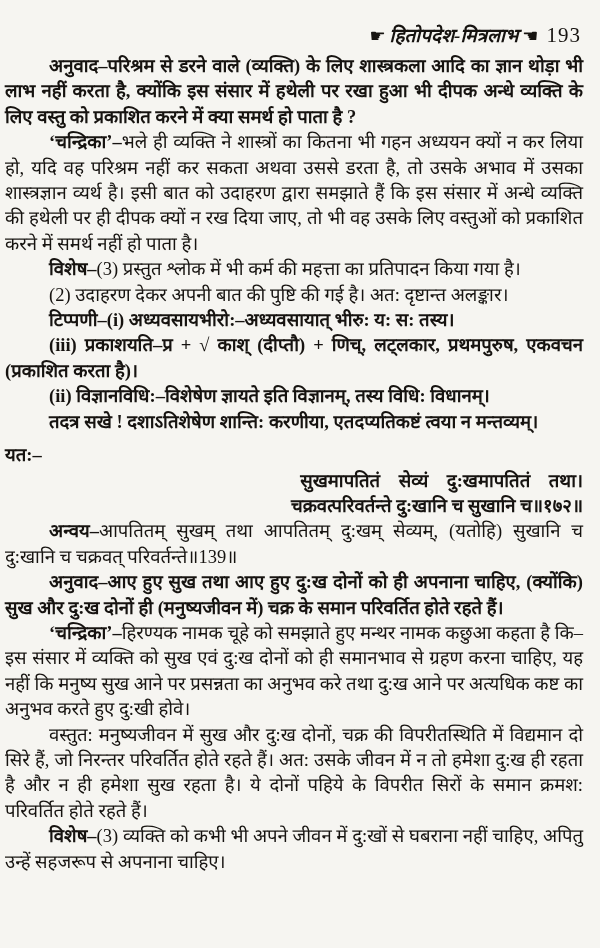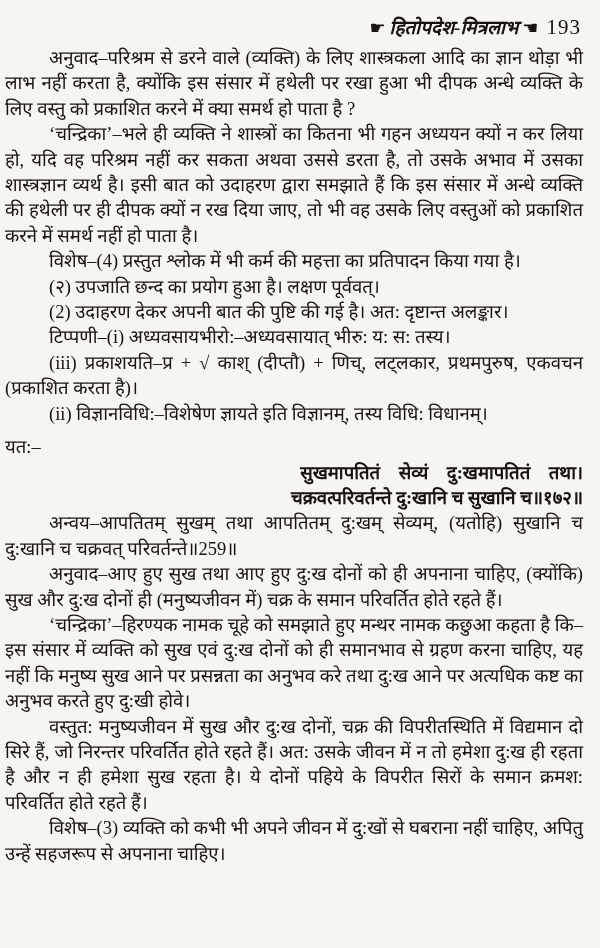--- a/index.html
+++ b/index.html
@@ -4,21 +4,21 @@
 <style>
   html,body { margin:0; padding:0; }
   body {
     width:600px; height:948px;
     background:#f6f5f1;
     overflow:hidden;
   }
   .page {
     box-sizing:border-box;
     width:588px; height:948px;
-    padding:14px 5px 0 5px;
+    padding:22px 5px 0 5px;
     color:#161310;
     font-family:"Liberation Serif","DejaVu Serif",serif;
     font-size:18.5px;
     line-height:25.4px;
   }
   .header {
     text-align:right;
     font-size:19px;
     line-height:26px;
     margin:0 2px 5px 0;
@@ -34,61 +34,61 @@
     font-size:21px;
     margin-left:8px;
     letter-spacing:1px;
   }
   p {
     margin:0;
     text-align:justify;
     text-indent:44px;
   }
   p.noindent { text-indent:0;margin-top:8px; }
-  .b { font-weight:normal; }
+  .b { font-weight:bold; }
   .verse {
     text-align:right;
     text-indent:0;
     font-weight:bold;
   }
   .verse.v1 { word-spacing:14px; }
 </style>
 </head>
 <body>
 
 <div class="page">
 
   <div class="header">
     <span class="ornament">☛</span><span class="title">हितोपदेश-मित्रलाभ</span><span class="ornament">☚</span><span class="pagenum">193</span>
   </div>
 
   <p class="b"><span class="b">अनुवाद–</span><span>परिश्रम से डरने वाले (व्यक्ति) के लिए शास्त्रकला आदि का ज्ञान थोड़ा भी लाभ नहीं करता है, क्योंकि इस संसार में हथेली पर रखा हुआ भी दीपक अन्धे व्यक्ति के लिए वस्तु को प्रकाशित करने में क्या समर्थ हो पाता है ?</span></p>
 
   <p><span class="b">‘चन्द्रिका’–</span><span>भले ही व्यक्ति ने शास्त्रों का कितना भी गहन अध्ययन क्यों न कर लिया हो, यदि वह परिश्रम नहीं कर सकता अथवा उससे डरता है, तो उसके अभाव में उसका शास्त्रज्ञान व्यर्थ है। इसी बात को उदाहरण द्वारा समझाते हैं कि इस संसार में अन्धे व्यक्ति की हथेली पर ही दीपक क्यों न रख दिया जाए, तो भी वह उसके लिए वस्तुओं को प्रकाशित करने में समर्थ नहीं हो पाता है।</span></p>
 
-  <p><span class="b">विशेष–</span><span>(4) प्रस्तुत श्लोक में भी कर्म की महत्ता का प्रतिपादन किया गया है।</span></p>
+  <p><span class="b">विशेष–</span><span>(3) प्रस्तुत श्लोक में भी कर्म की महत्ता का प्रतिपादन किया गया है।</span></p>
 
-  <p><span>(२) उपजाति छन्द का प्रयोग हुआ है। लक्षण पूर्ववत्।</span></p>
 
   <p><span>(2) उदाहरण देकर अपनी बात की पुष्टि की गई है। अत: दृष्टान्त अलङ्कार।</span></p>
 
   <p class="b"><span class="b">टिप्पणी–</span><span>(i) अध्यवसायभीरो:–अध्यवसायात् भीरु: य: स: तस्य।</span></p>
 
   <p class="b"><span>(iii) प्रकाशयति–प्र + √ काश् (दीप्तौ) + णिच्, लट्लकार, प्रथमपुरुष, एकवचन (प्रकाशित करता है)।</span></p>
 
   <p class="b"><span>(ii) विज्ञानविधि:–विशेषेण ज्ञायते इति विज्ञानम्, तस्य विधि: विधानम्।</span></p>
 
+  <p class="b"><span>तदत्र सखे ! दशाऽतिशेषेण शान्ति: करणीया, एतदप्यतिकष्टं त्वया न मन्तव्यम्।</span></p>
 
   <p class="b noindent"><span>यत:–</span></p>
 
 
   <p class="verse v1"><span>सुखमापतितं सेव्यं दु:खमापतितं तथा।</span></p>
   <p class="verse"><span>चक्रवत्परिवर्तन्ते दु:खानि च सुखानि च॥१७२॥</span></p>
 
-  <p><span class="b">अन्वय–</span><span>आपतितम् सुखम् तथा आपतितम् दु:खम् सेव्यम्, (यतोहि) सुखानि च दु:खानि च चक्रवत् परिवर्तन्ते॥259॥</span></p>
+  <p><span class="b">अन्वय–</span><span>आपतितम् सुखम् तथा आपतितम् दु:खम् सेव्यम्, (यतोहि) सुखानि च दु:खानि च चक्रवत् परिवर्तन्ते॥139॥</span></p>
 
   <p class="b"><span class="b">अनुवाद–</span><span>आए हुए सुख तथा आए हुए दु:ख दोनों को ही अपनाना चाहिए, (क्योंकि) सुख और दु:ख दोनों ही (मनुष्यजीवन में) चक्र के समान परिवर्तित होते रहते हैं।</span></p>
 
   <p><span class="b">‘चन्द्रिका’–</span><span>हिरण्यक नामक चूहे को समझाते हुए मन्थर नामक कछुआ कहता है कि–इस संसार में व्यक्ति को सुख एवं दु:ख दोनों को ही समानभाव से ग्रहण करना चाहिए, यह नहीं कि मनुष्य सुख आने पर प्रसन्नता का अनुभव करे तथा दु:ख आने पर अत्यधिक कष्ट का अनुभव करते हुए दु:खी होवे।</span></p>
 
   <p><span>वस्तुत: मनुष्यजीवन में सुख और दु:ख दोनों, चक्र की विपरीतस्थिति में विद्यमान दो सिरे हैं, जो निरन्तर परिवर्तित होते रहते हैं। अत: उसके जीवन में न तो हमेशा दु:ख ही रहता है और न ही हमेशा सुख रहता है। ये दोनों पहिये के विपरीत सिरों के समान क्रमश: परिवर्तित होते रहते हैं।</span></p>
 
   <p><span class="b">विशेष–</span><span>(3) व्यक्ति को कभी भी अपने जीवन में दु:खों से घबराना नहीं चाहिए, अपितु उन्हें सहजरूप से अपनाना चाहिए।</span></p>
 
 </div>

